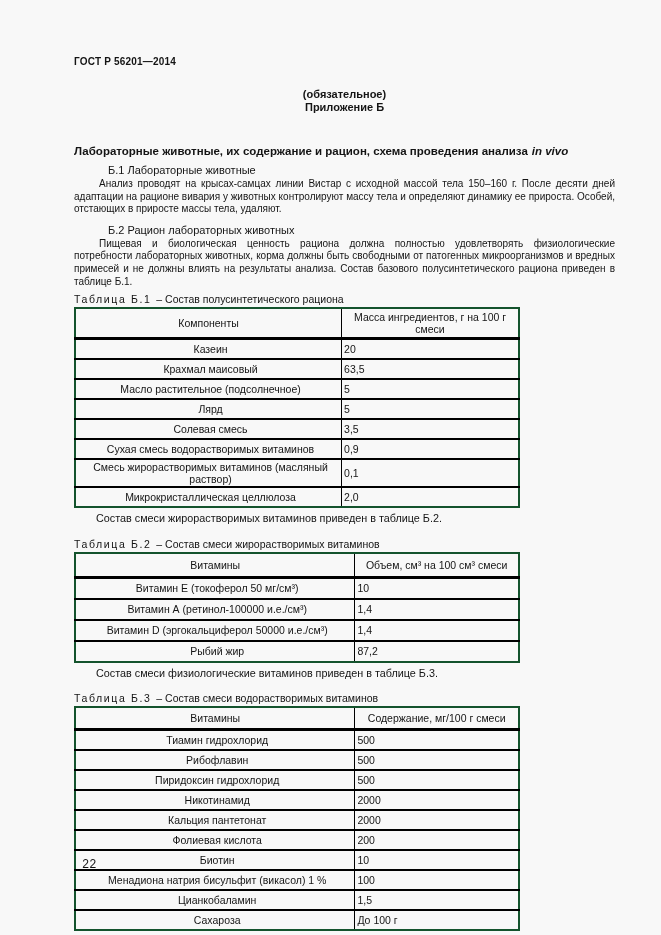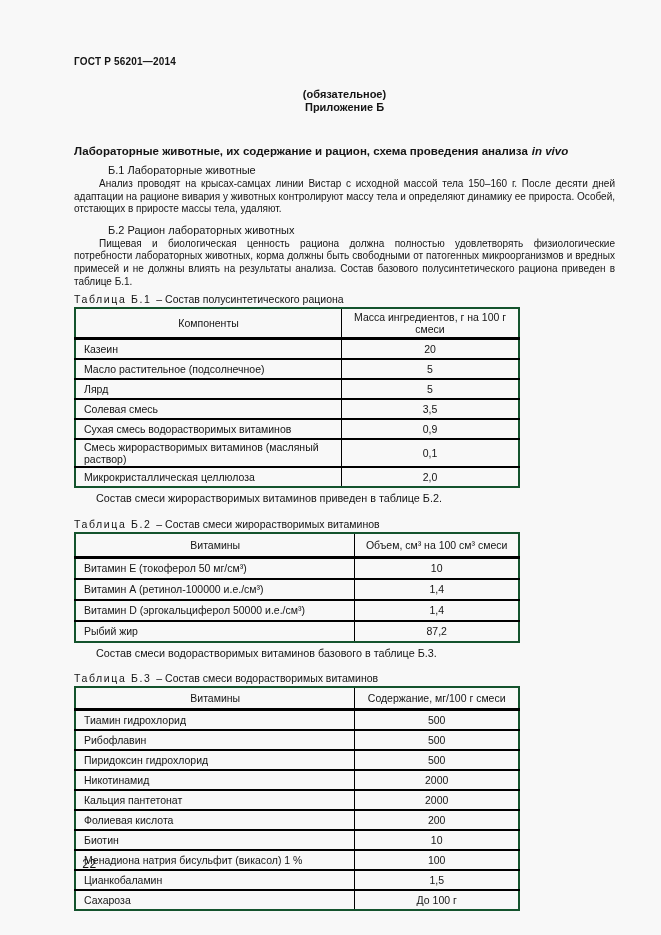--- a/index.html
+++ b/index.html
@@ -24,22 +24,22 @@
   table.gt {
     border-collapse:collapse; table-layout:fixed; width:446px;
     margin-top:2px; border:2px solid #14532d;
     font-size:10.5px; line-height:12px; color:#141414;
   }
   table.gt th {
     border:1px solid #000; border-bottom:3px solid #000;
     font-weight:normal; text-align:center; vertical-align:middle; padding:2px 6px;
   }
   table.gt td { border:1px solid #000; border-top:2px solid #000; vertical-align:middle; }
-  td.c1 { padding:1px 4px 1px 8px; }
-  td.c2 { text-align:center; padding:1px 2px; }
+  td.c1 { padding:1px 4px 1px 8px;text-align:center; }
+  td.c2 { padding:1px 2px; }
   .t1 th:first-child, .t1 td.c1 { width:57%; }
   .t2 th:first-child, .t2 td.c1, .t3 th:first-child, .t3 td.c1 { width:60%; }
   .t1 th { height:24px; }
   .t2 th { height:18px; }
   .t3 th { height:16px; }
   .t1 td { height:16px; }
   .t2 td { height:17px; }
   .t3 td { height:16px; }
   .mt5 { margin-top:5px; }
   .mt8 { margin-top:8px; }
@@ -70,20 +70,24 @@
       <thead>
         <tr>
           <th>Компоненты</th>
           <th>Масса ингредиентов, г на 100 г смеси</th>
         </tr>
       </thead>
       <tbody>
         <tr>
           <td class="c1">Казеин</td>
           <td class="c2">20</td>
+        </tr>
+        <tr>
+          <td class="c1">Крахмал маисовый</td>
+          <td class="c2">63,5</td>
         </tr>
         <tr>
           <td class="c1">Масло растительное (подсолнечное)</td>
           <td class="c2">5</td>
         </tr>
         <tr>
           <td class="c1">Лярд</td>
           <td class="c2">5</td>
         </tr>
         <tr>
@@ -127,21 +131,21 @@
           <td class="c1">Витамин D (эргокальциферол 50000 и.е./см³)</td>
           <td class="c2">1,4</td>
         </tr>
         <tr>
           <td class="c1">Рыбий жир</td>
           <td class="c2">87,2</td>
         </tr>
       </tbody>
     </table>
 
-  <p class="para intro">Состав смеси водорастворимых витаминов базового в таблице Б.3.</p>
+  <p class="para intro">Состав смеси физиологические витаминов приведен в таблице Б.3.</p>
   <div class="tcaption"><span class="tlabel">Таблица Б.3</span><span>– Состав смеси водорастворимых витаминов</span></div>
   <table class="gt t3">
       <thead>
         <tr>
           <th>Витамины</th>
           <th>Содержание, мг/100 г смеси</th>
         </tr>
       </thead>
       <tbody>
         <tr>

